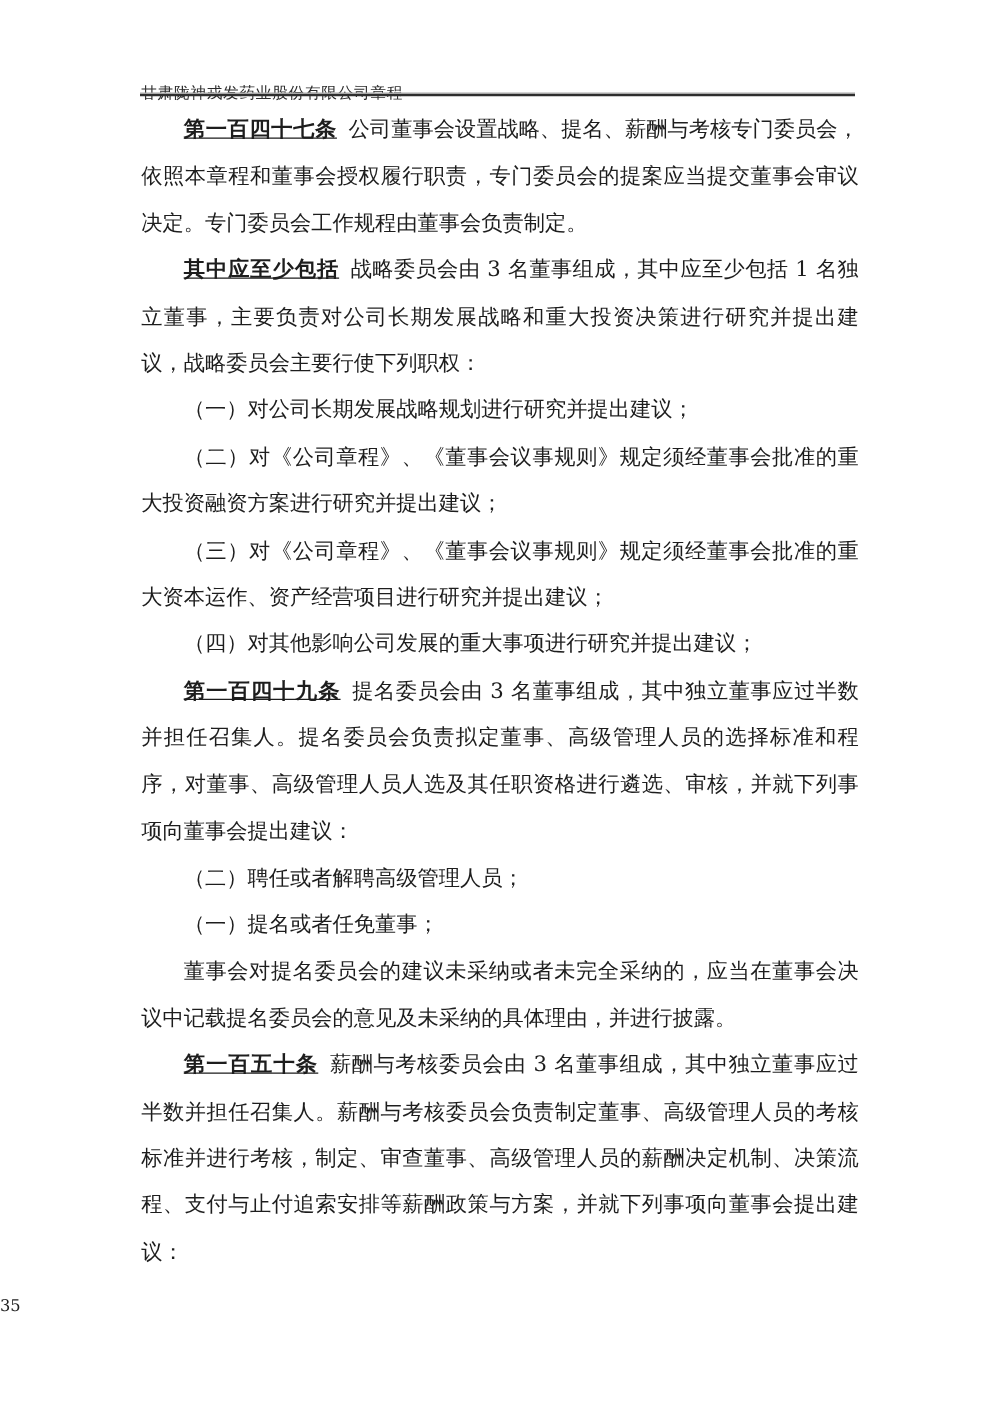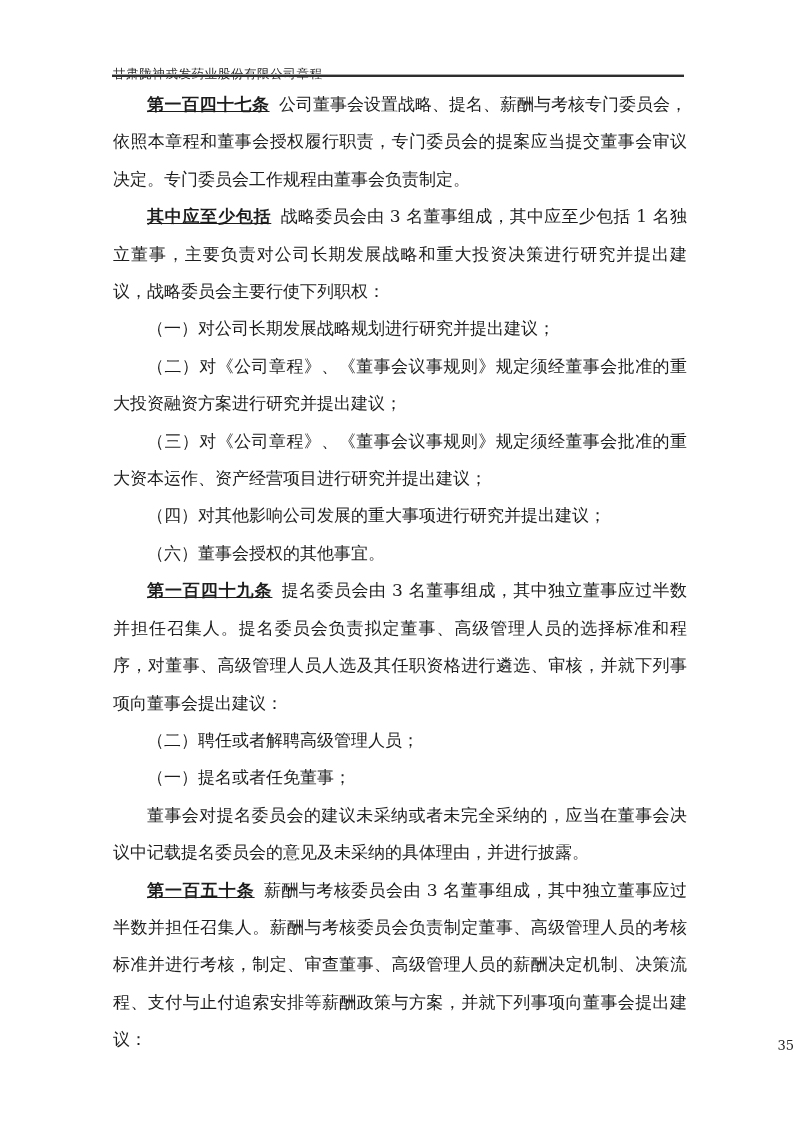--- a/index.html
+++ b/index.html
@@ -55,21 +55,21 @@
     font-weight: 700;
     margin-right: 0.55em;
     letter-spacing: 0.5px;
     text-decoration: underline;
   }
   .footer {
     position: absolute;
     left: 0;
     top: 1038px;
     width: 794px;
-    text-align: right;
+    text-align: left;
     font-size: 13px;
     color: #222222;
   }
 </style>
 </head>
 <body>
 
 <div class="sheet">
 
   <div class="header">
@@ -77,21 +77,20 @@
   </div>
   <div class="header-rule"></div>
 
   <div class="content">
     <p><b class="art">第一百四十七条</b><span>公司董事会设置战略、提名、薪酬与考核专门委员会，依照本章程和董事会授权履行职责，专门委员会的提案应当提交董事会审议决定。专门委员会工作规程由董事会负责制定。</span></p>
     <p><b class="art">其中应至少包括</b><span>战略委员会由 3 名董事组成，其中应至少包括 1 名独立董事，主要负责对公司长期发展战略和重大投资决策进行研究并提出建议，战略委员会主要行使下列职权：</span></p>
     <p><span>（一）对公司长期发展战略规划进行研究并提出建议；</span></p>
     <p><span>（二）对《公司章程》、《董事会议事规则》规定须经董事会批准的重大投资融资方案进行研究并提出建议；</span></p>
     <p><span>（三）对《公司章程》、《董事会议事规则》规定须经董事会批准的重大资本运作、资产经营项目进行研究并提出建议；</span></p>
     <p><span>（四）对其他影响公司发展的重大事项进行研究并提出建议；</span></p>
-    <p><span>（六）董事会授权的其他事宜。</span></p>
     <p><b class="art">第一百四十九条</b><span>提名委员会由 3 名董事组成，其中独立董事应过半数并担任召集人。提名委员会负责拟定董事、高级管理人员的选择标准和程序，对董事、高级管理人员人选及其任职资格进行遴选、审核，并就下列事项向董事会提出建议：</span></p>
     <p><span>（二）聘任或者解聘高级管理人员；</span></p>
     <p><span>（一）提名或者任免董事；</span></p>
     <p><span>董事会对提名委员会的建议未采纳或者未完全采纳的，应当在董事会决议中记载提名委员会的意见及未采纳的具体理由，并进行披露。</span></p>
     <p><b class="art">第一百五十条</b><span>薪酬与考核委员会由 3 名董事组成，其中独立董事应过半数并担任召集人。薪酬与考核委员会负责制定董事、高级管理人员的考核标准并进行考核，制定、审查董事、高级管理人员的薪酬决定机制、决策流程、支付与止付追索安排等薪酬政策与方案，并就下列事项向董事会提出建议：</span></p>
 
   </div>
 
   <div class="footer">
     <span>35</span>

